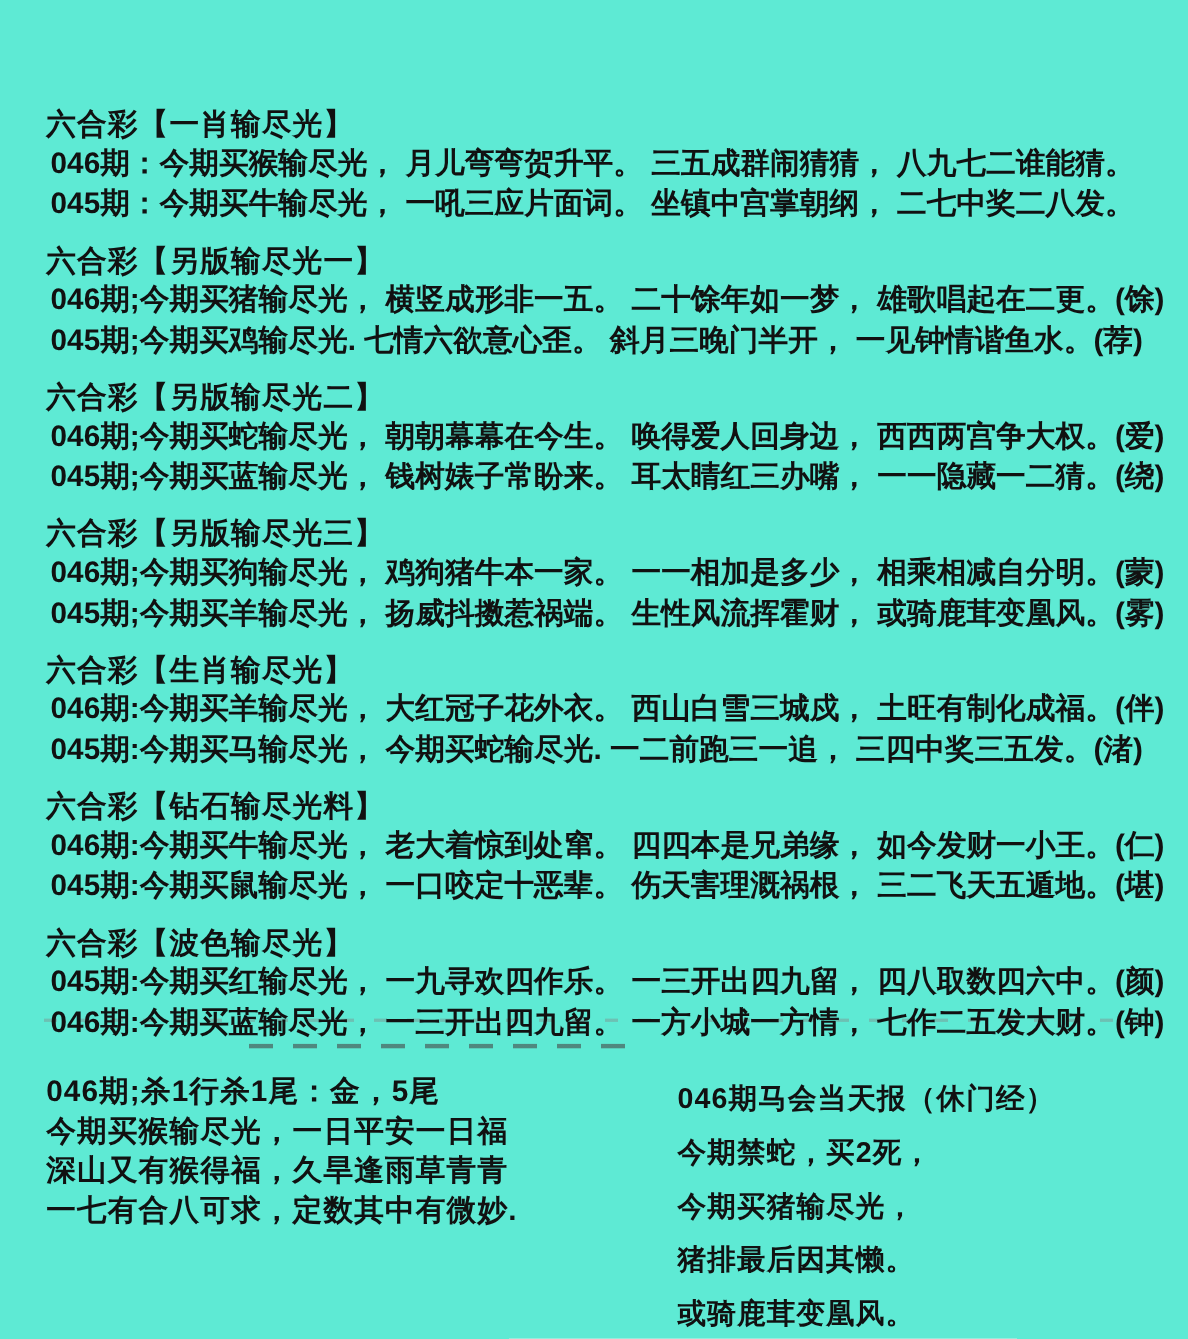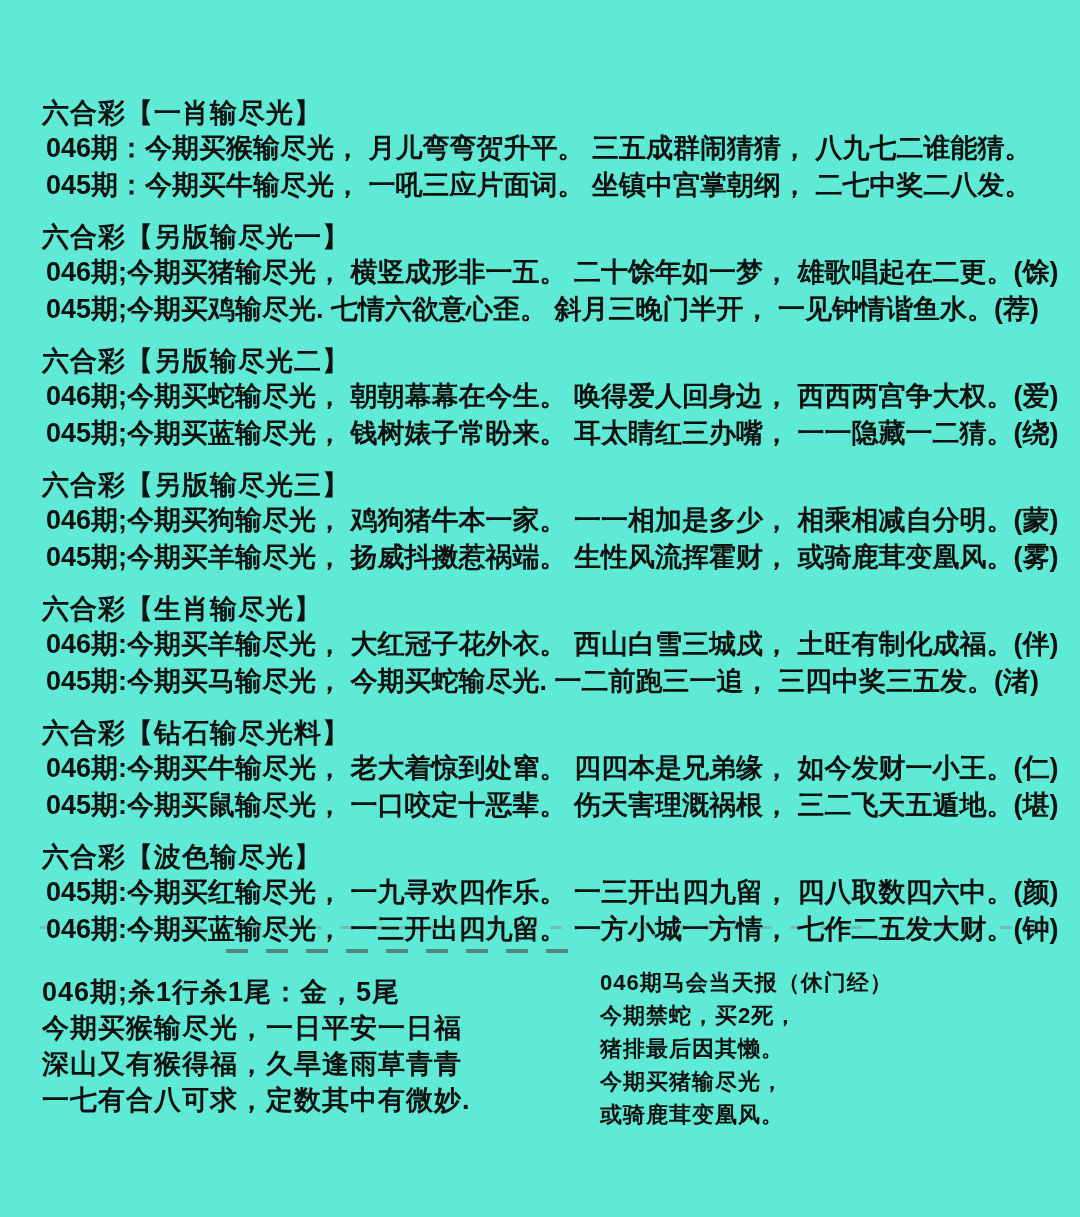--- a/index.html
+++ b/index.html
@@ -43,23 +43,23 @@
   .bottom-left { flex: 0 0 558px; padding-top: 8px; }
   .bottom-left p {
     font-size: 27px;
     line-height: 36px;
     margin: 0;
     white-space: nowrap;
     letter-spacing: 1px;
   }
   .bottom-right { flex: 1; padding-top: 0; }
   .bottom-right p {
-    font-size: 22px;
+    font-size: 26px;
     line-height: 33px;
-    margin: 0;
+    margin: 16px;
     white-space: nowrap;
     letter-spacing: 1px;
   }
   
   .smudge { position: absolute; pointer-events: none; }
   .smudge-row {
     top: 926px; left: 40px; width: 1000px; height: 3px;
     background: repeating-linear-gradient(90deg,
       rgba(130,130,130,0.40) 0 12px, transparent 12px 30px);
   }
@@ -126,21 +126,21 @@
       <div class="bottom-left">
         <p>046期;杀1行杀1尾：金，5尾</p>
         <p>今期买猴输尽光，一日平安一日福</p>
         <p>深山又有猴得福，久旱逢雨草青青</p>
         <p>一七有合八可求，定数其中有微妙.</p>
       </div>
 
       <div class="bottom-right">
         <p>046期马会当天报（休门经）</p>
         <p>今期禁蛇，买2死，</p>
+        <p>今期买猪输尽光，</p>
         <p>猪排最后因其懒。</p>
-        <p>今期买猪输尽光，</p>
         <p>或骑鹿茸变凰风。</p>
       </div>
 
     </div>
 
   </div>
 </div>
 
 </body></html>

